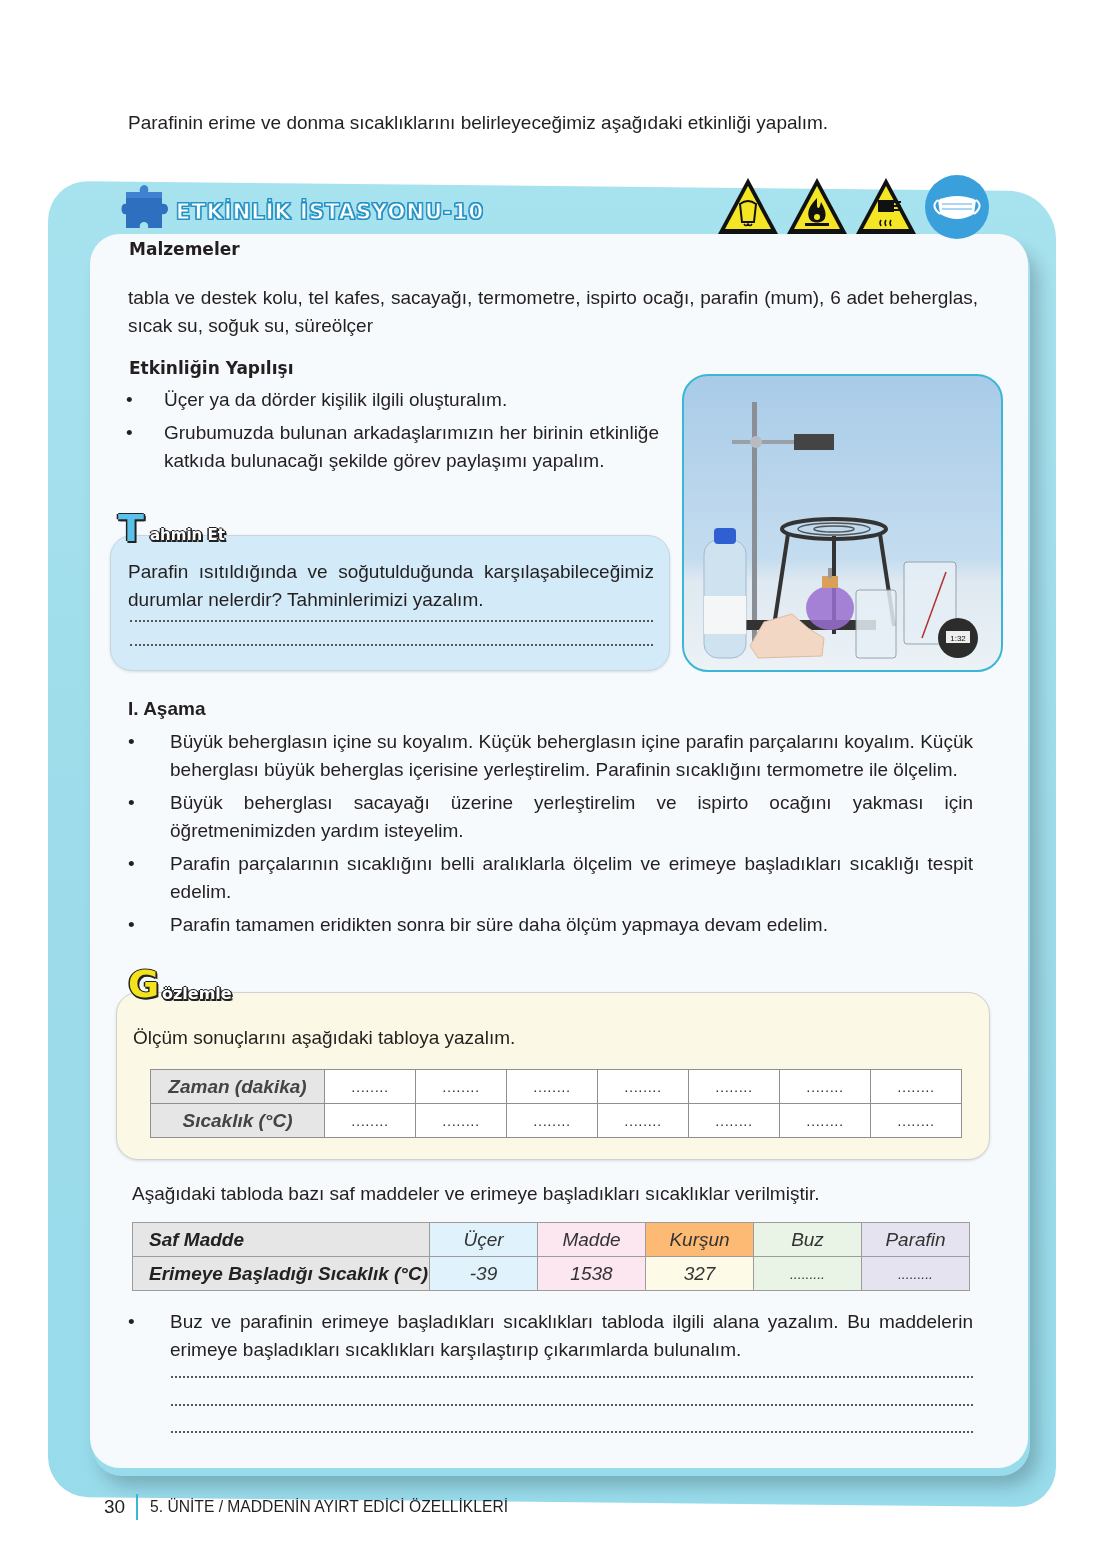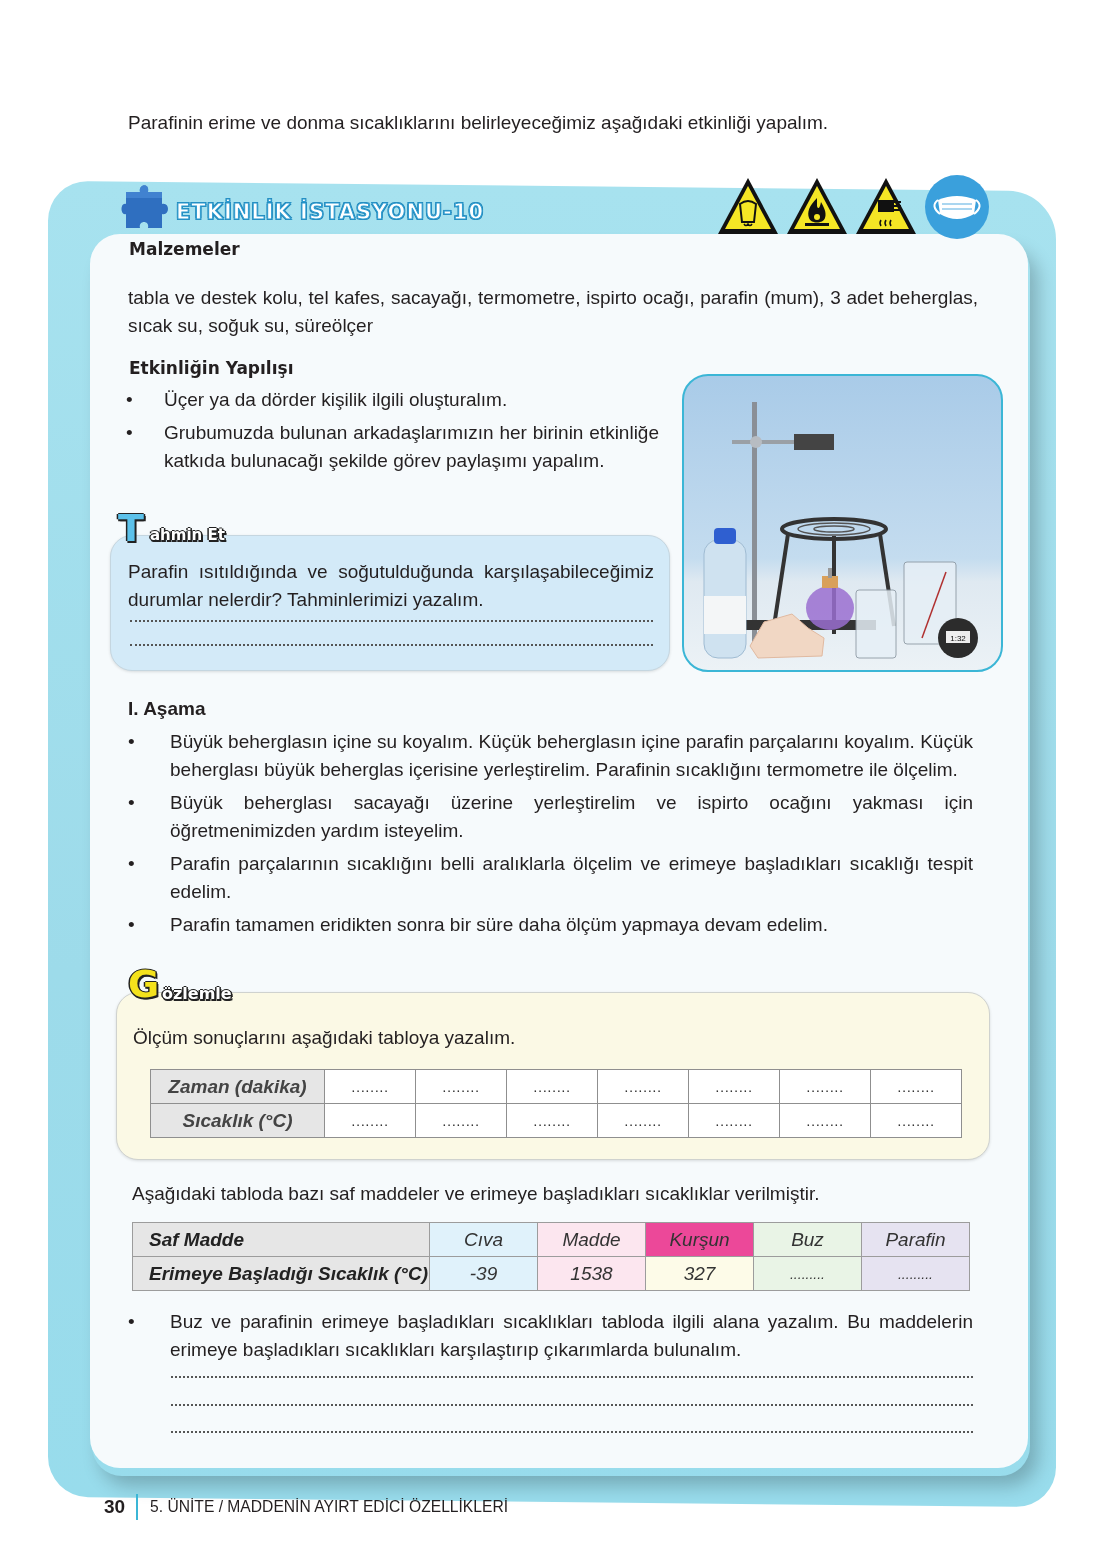--- a/index.html
+++ b/index.html
@@ -74,21 +74,21 @@
     }
     .obs-table td { border: 1.5px solid #8f8f8f; height: 34px; text-align: center; font-size: 15px; background: #fff; }
     .obs-table td.head { width: 174px; background: #e6e6e6; font-style: italic; font-weight: bold; font-size: 19px; color: #444; transform-origin: center; }
     .obs-table td.cell { width: 91px; letter-spacing: 0.5px; color: #333; }
 
     .mat-table { position: absolute; left: 132px; top: 1222px; border-collapse: collapse; }
     .mat-table td { border: 1.5px solid #9c9c9c; height: 34px; text-align: center; font-style: italic; font-size: 19px; color: #333; }
     .mat-table td.head { width: 297px; text-align: left; padding-left: 16px; background: #e6e6e6; font-weight: bold; color: #222; }
     .mat-table td.c { width: 108px; }
 
-    .footer-num { position: absolute; left: 104px; top: 1496px; font-weight: bold; font-size: 19px; color: #231f20; }
+    .footer-num { position: absolute; left: 104px; top: 1496px; font-weight: normal; font-size: 19px; color: #231f20; }
     .footer-bar { position: absolute; left: 136px; top: 1494px; width: 2px; height: 26px; background: #3bb6d6; }
     .footer-text { position: absolute; left: 150px; top: 1497px; font-size: 17px; color: #231f20; transform: scaleX(0.92); transform-origin: left; }
   </style>
 </head>
 <body>
 
 <div class="intro">Parafinin erime ve donma sıcaklıklarını belirleyeceğimiz aşağıdaki etkinliği yapalım.</div>
 
 <div class="frame-back"></div>
 <div class="frame-shadow"></div>
@@ -123,21 +123,21 @@
   <path d="M27 50 q-2 -3 0 -6 M32 50 q-2 -3 0 -6 M37 50 q-2 -3 0 -6" stroke="#111" stroke-width="1.5" fill="none"></path>
 </svg>
 <svg class="mask-icon" viewBox="0 0 66 66">
   <circle cx="33" cy="33" r="32" fill="#3aa0dc"></circle>
   <path d="M14 26 Q33 18 52 26 L50 40 Q33 50 16 40 Z" fill="#fff"></path>
   <path d="M18 30 L48 30 M18 35 L48 35" stroke="#8ec9ec" stroke-width="1.5"></path>
   <path d="M14 26 Q6 32 16 40 M52 26 Q60 32 50 40" stroke="#fff" stroke-width="2" fill="none"></path>
 </svg>
 
 <div class="h-section" style="left:129px; top:239px;">Malzemeler</div>
-<div class="para" style="left:128px; top:284px; width:850px;">tabla ve destek kolu, tel kafes, sacayağı, termometre, ispirto ocağı, parafin (mum), 3 adet beherglas, sıcak su, soğuk su, süreölçer</div>
+<div class="para" style="left:128px; top:284px; width:850px;">tabla ve destek kolu, tel kafes, sacayağı, termometre, ispirto ocağı, parafin (mum), 6 adet beherglas, sıcak su, soğuk su, süreölçer</div>
 
 <div class="h-section" style="left:129px; top:358px;">Etkinliğin Yapılışı</div>
 <ul class="bullets" style="left:126px; top:386px; width:533px;">
   <li>Üçer ya da dörder kişilik ilgili oluşturalım.</li>
   <li>Grubumuzda bulunan arkadaşlarımızın her birinin etkinliğe katkıda bulunacağı şekilde görev paylaşımı yapalım.</li>
 </ul>
 
 <div class="photo">
   <svg width="321" height="298" viewBox="0 0 321 298">
 
@@ -217,23 +217,23 @@
     <td class="cell">........</td>
   </tr>
 </tbody>
   </table>
 
 <div class="para" style="left:132px; top:1180px;">Aşağıdaki tabloda bazı saf maddeler ve erimeye başladıkları sıcaklıklar verilmiştir.</div>
 <table class="mat-table">
   <tbody>
       <tr>
     <td class="head">Saf Madde</td>
-    <td class="c" style="background:#e0f2fb">Cıva</td>
+    <td class="c" style="background:#e0f2fb">Üçer</td>
     <td class="c" style="background:#fce6ef">Madde</td>
-    <td class="c" style="background:#ec4899">Kurşun</td>
+    <td class="c" style="background:#fdba74">Kurşun</td>
     <td class="c" style="background:#e9f4e6">Buz</td>
     <td class="c" style="background:#e6e3f1">Parafin</td>
   </tr>
   <tr>
     <td class="head">Erimeye Başladığı Sıcaklık (°C)</td>
     <td class="c" style="background:#e0f2fb">-39</td>
     <td class="c" style="background:#fce6ef">1538</td>
     <td class="c" style="background:#fdfbe8">327</td>
     <td class="c" style="background:#e9f4e6; font-size:14px">.........</td>
     <td class="c" style="background:#e6e3f1; font-size:14px">.........</td>

